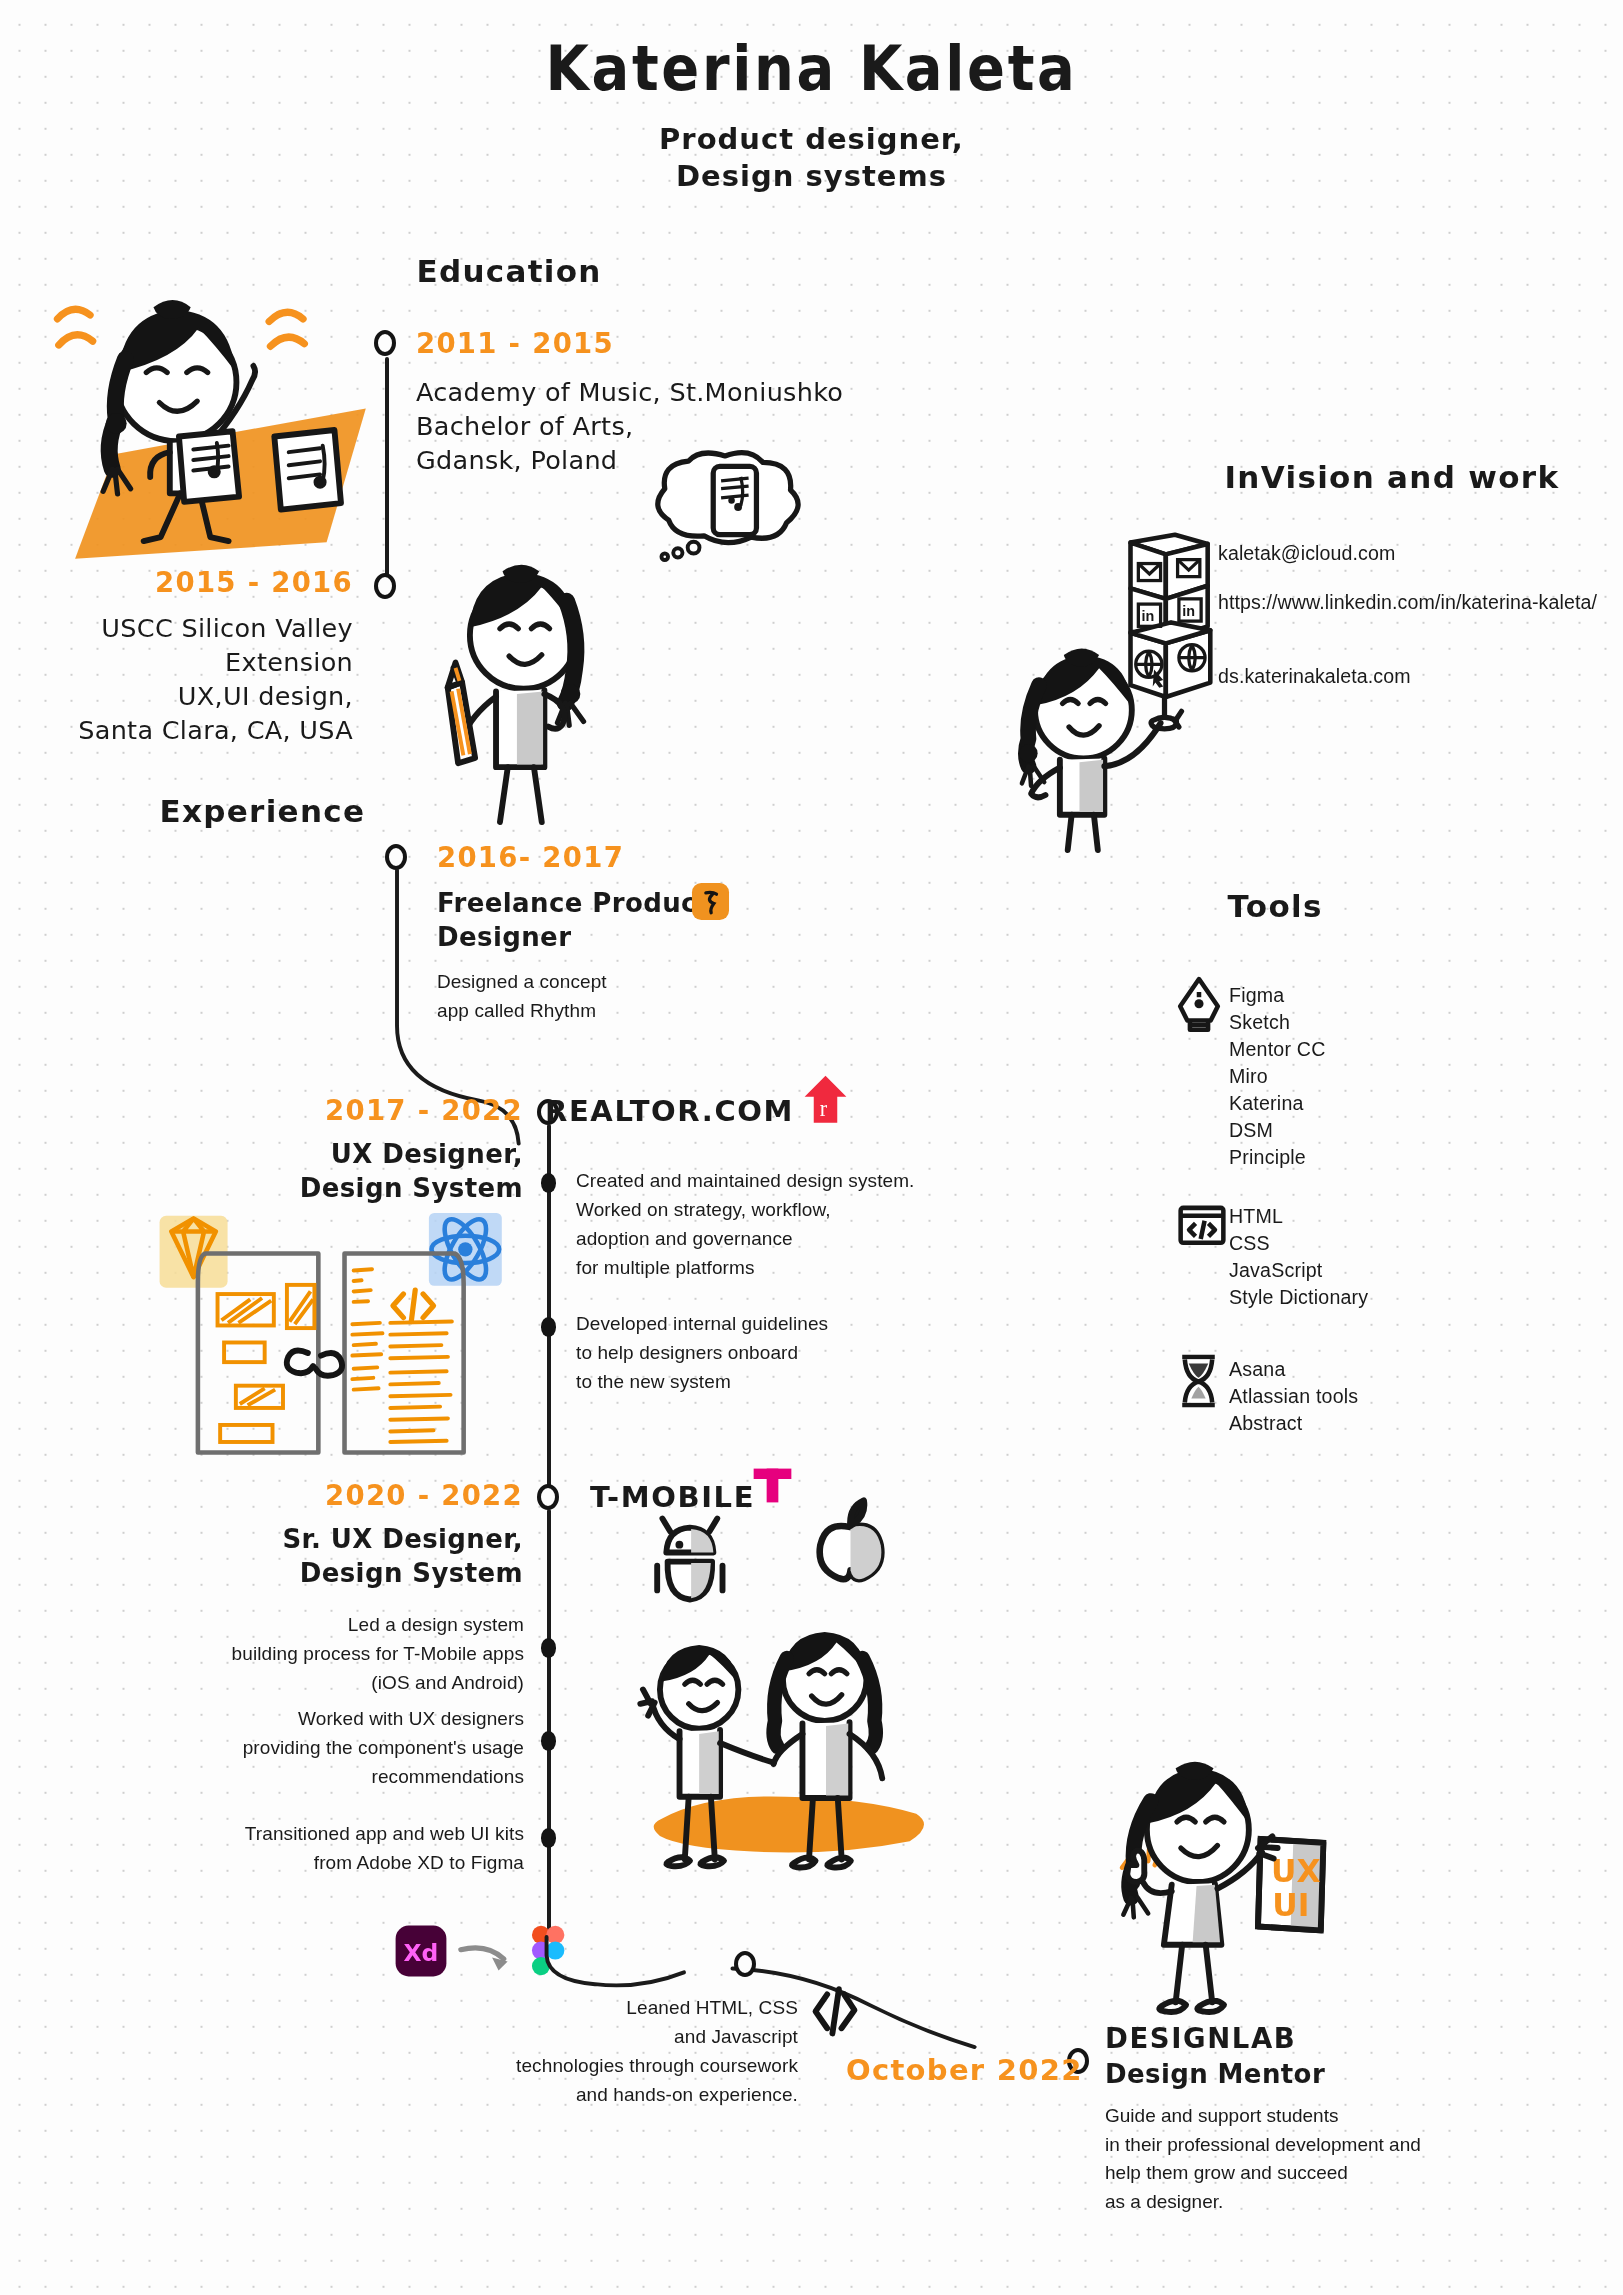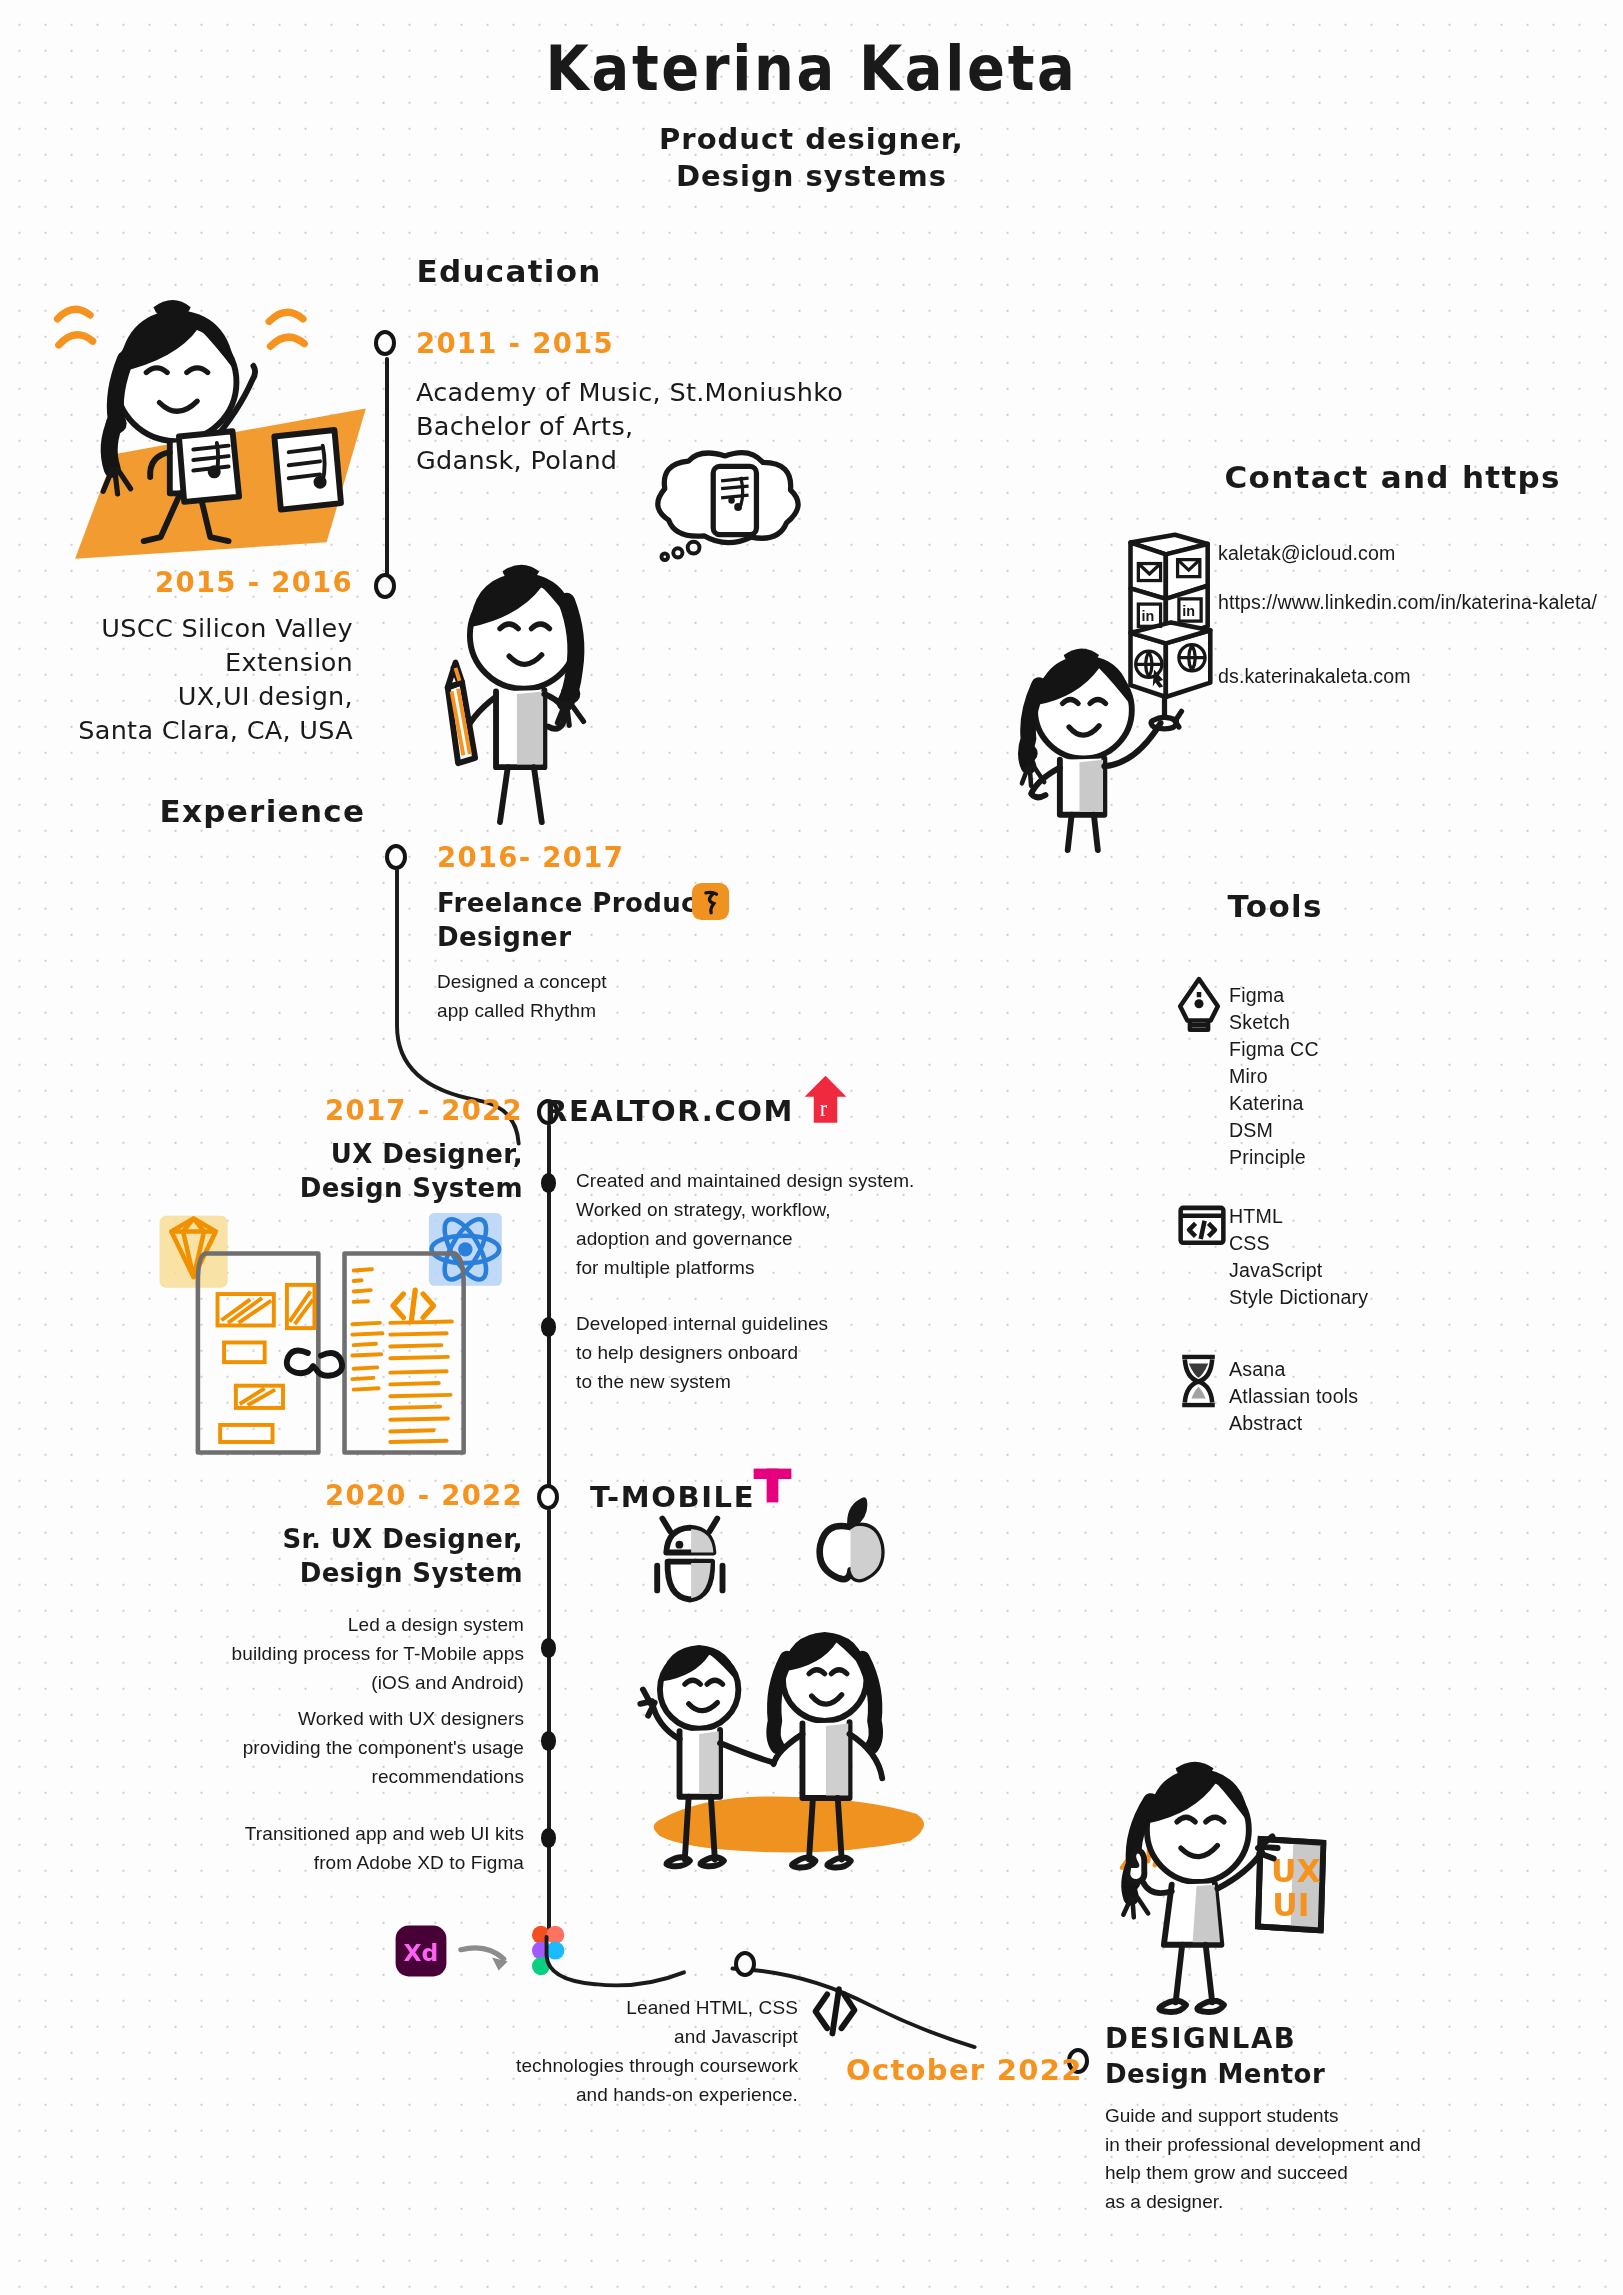--- a/index.html
+++ b/index.html
@@ -220,21 +220,21 @@
     <div class="yr">2015 - 2016</div>
     <div class="edu-body" style="margin-top:14.4px;">
       <div>USCC Silicon Valley</div>
       <div>Extension</div>
       <div>UX,UI design,</div>
       <div>Santa Clara, CA, USA</div>
     </div>
   </div>
 
   <div class="abs" style="left:1214px; top:458px;">
-    <span class="sec-head">Contact and https</span>
+    <span class="sec-head">InVision and work</span>
   </div>
 
   <div class="abs" style="left:1014px; top:523px;">
     <svg width="216" height="327" viewBox="0 0 330 500">
 
       <g fill="#fff" stroke="#171717" stroke-width="7" stroke-linejoin="round">
 
         <path d="M178 30 L246 18 L296 32 L232 48 Z"></path>
         <path d="M178 30 L232 48 L232 116 L178 100 Z"></path>
         <path d="M232 48 L296 32 L296 96 L232 116 Z"></path>
@@ -650,21 +650,21 @@
         <path d="M23 70 L23 84 L51 84 L51 70"></path>
         <path d="M23 77 H51"></path>
         <path d="M37 26 L37 34"></path>
       </g>
       <circle cx="37" cy="44" r="7" fill="#171717"></circle>
     </svg>
   </div>
   <div class="abs tool-txt" style="left:1229px; top:982px;">
     <div>Figma</div>
     <div>Sketch</div>
-    <div>Figma CC</div>
+    <div>Mentor CC</div>
     <div>Miro</div>
     <div>Katerina</div>
     <div>DSM</div>
     <div>Principle</div>
   </div>
 
   <div class="abs" style="left:1177px; top:1204px;">
     <svg width="50" height="44" viewBox="0 0 76 68">
       <g fill="none" stroke="#171717" stroke-width="7" stroke-linejoin="round">
         <rect x="5" y="6" width="66" height="54" rx="4" fill="#fff"></rect>

